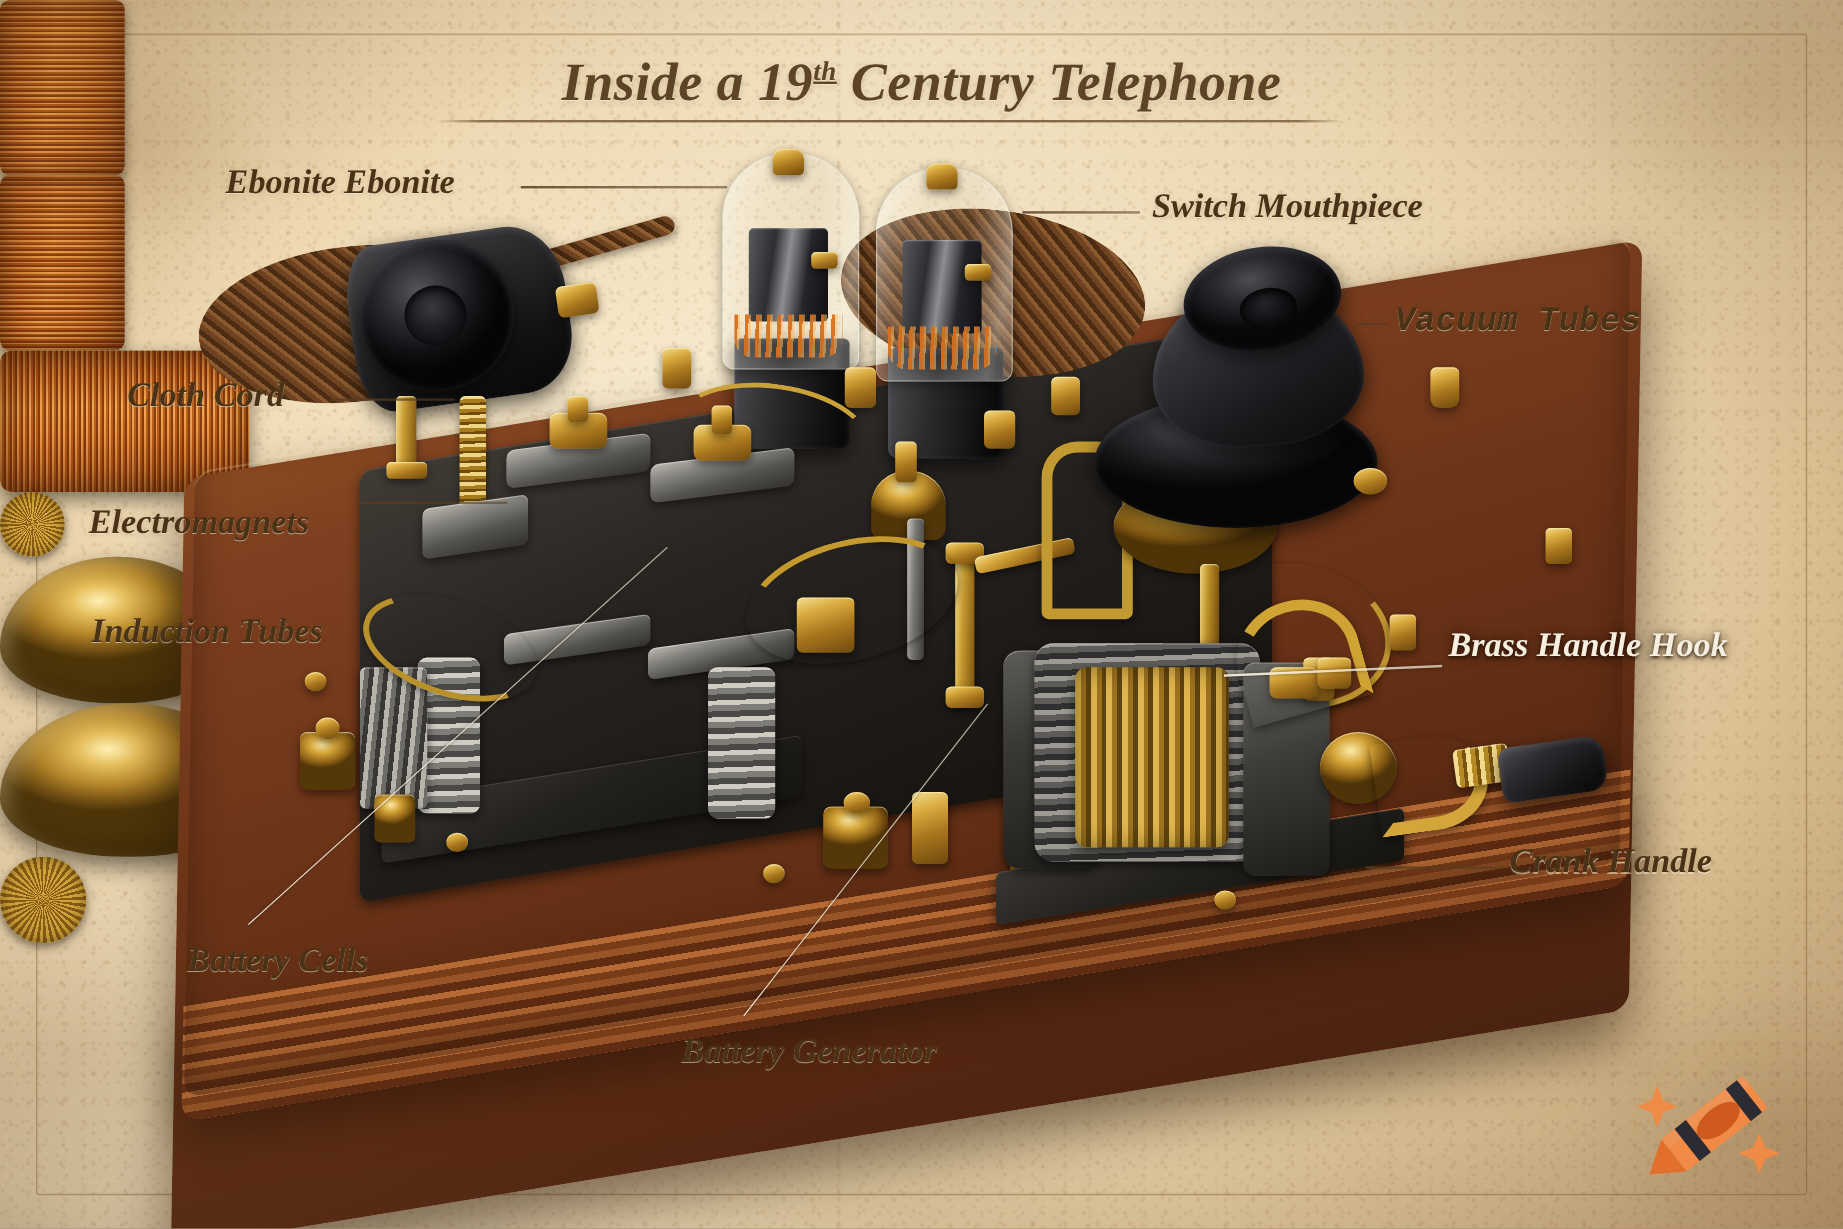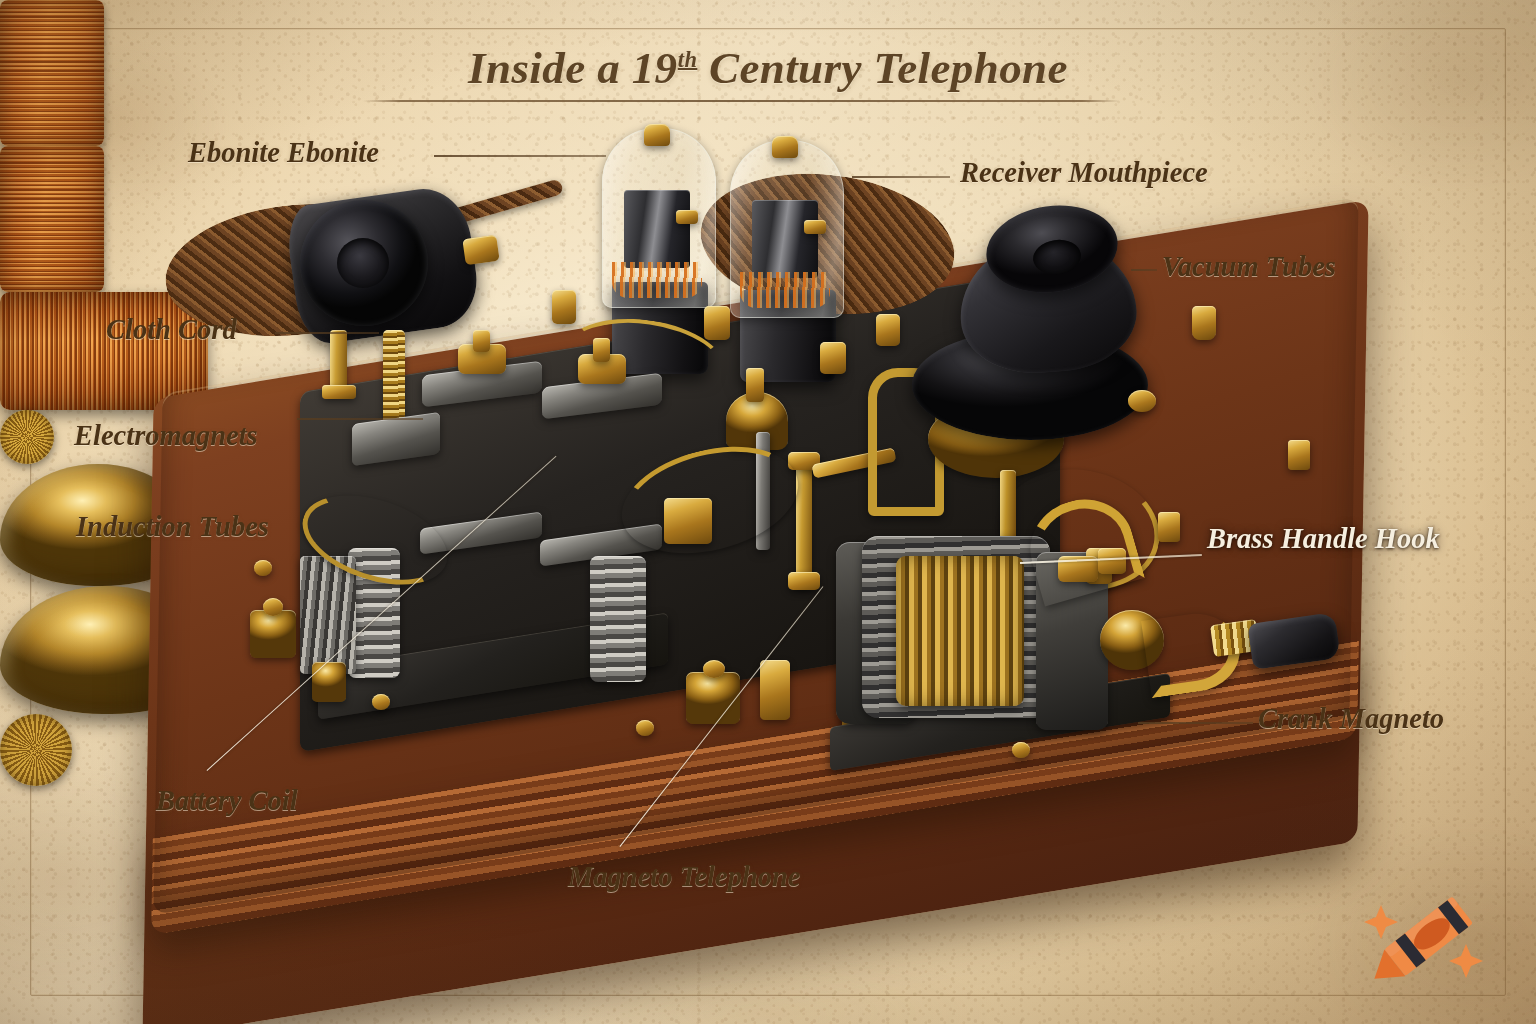--- a/index.html
+++ b/index.html
@@ -431,44 +431,44 @@
     <div class="part brass" style="left:760px; top:660px; width:30px; height:60px; border-radius:5px;"></div>
   </div>
 
   <div class="vignette"></div>
 
   <div>
 
     <div class="label" style="left:188px; top:137px;">Ebonite Ebonite</div>
     <div class="lead" style="left:434px; top:155px; width:172px;"></div>
 
-    <div class="label" style="left:960px; top:157px;">Receiver Mouthpiece</div>
+    <div class="label" style="left:960px; top:157px;">Switch Mouthpiece</div>
     <div class="lead" style="left:852px; top:176px; width:98px;"></div>
 
-    <div class="label" style="left:1162px; top:251px;">Vacuum Tubes</div>
+    <div class="label" style="left:1162px; top:251px;font-family:Liberation Mono, monospace;">Vacuum Tubes</div>
     <div class="lead" style="left:1131px; top:269px; width:26px;"></div>
 
     <div class="label" style="left:106px; top:314px;">Cloth Cord</div>
     <div class="lead" style="left:275px; top:332px; width:104px;"></div>
 
     <div class="label" style="left:74px; top:420px;">Electromagnets</div>
     <div class="lead" style="left:297px; top:418px; width:126px;"></div>
 
     <div class="label" style="left:76px; top:511px;">Induction Tubes</div>
 
     <div class="label light" style="left:1207px; top:523px;">Brass Handle Hook</div>
     <div class="lead light" style="left:1020px; top:562px; width:182px; transform:rotate(-2.5deg);"></div>
 
-    <div class="label" style="left:1258px; top:703px;">Crank Magneto</div>
+    <div class="label" style="left:1258px; top:703px;">Crank Handle</div>
     <div class="lead" style="left:1138px; top:722px; width:115px;"></div>
 
-    <div class="label" style="left:156px; top:785px;">Battery Coil</div>
+    <div class="label" style="left:156px; top:785px;">Battery Cells</div>
     <div class="lead thin" style="left:207px; top:770px; width:470px; transform:rotate(-42deg);"></div>
 
-    <div class="label" style="left:568px; top:861px;">Magneto Telephone</div>
+    <div class="label" style="left:568px; top:861px;">Battery Generator</div>
     <div class="lead thin" style="left:620px; top:846px; width:330px; transform:rotate(-52deg);"></div>
   </div>
 
   <div class="watermark">
     <svg viewBox="0 0 150 120" width="150" height="120">
       <g transform="rotate(-38 75 60)">
         <rect x="36" y="44" width="86" height="34" rx="3" fill="#f08a45"></rect>
         <rect x="36" y="44" width="86" height="10" rx="3" fill="#ef9255"></rect>
         <rect x="50" y="44" width="12" height="34" fill="#2b2b33"></rect>
         <rect x="104" y="44" width="12" height="34" fill="#2b2b33"></rect>

